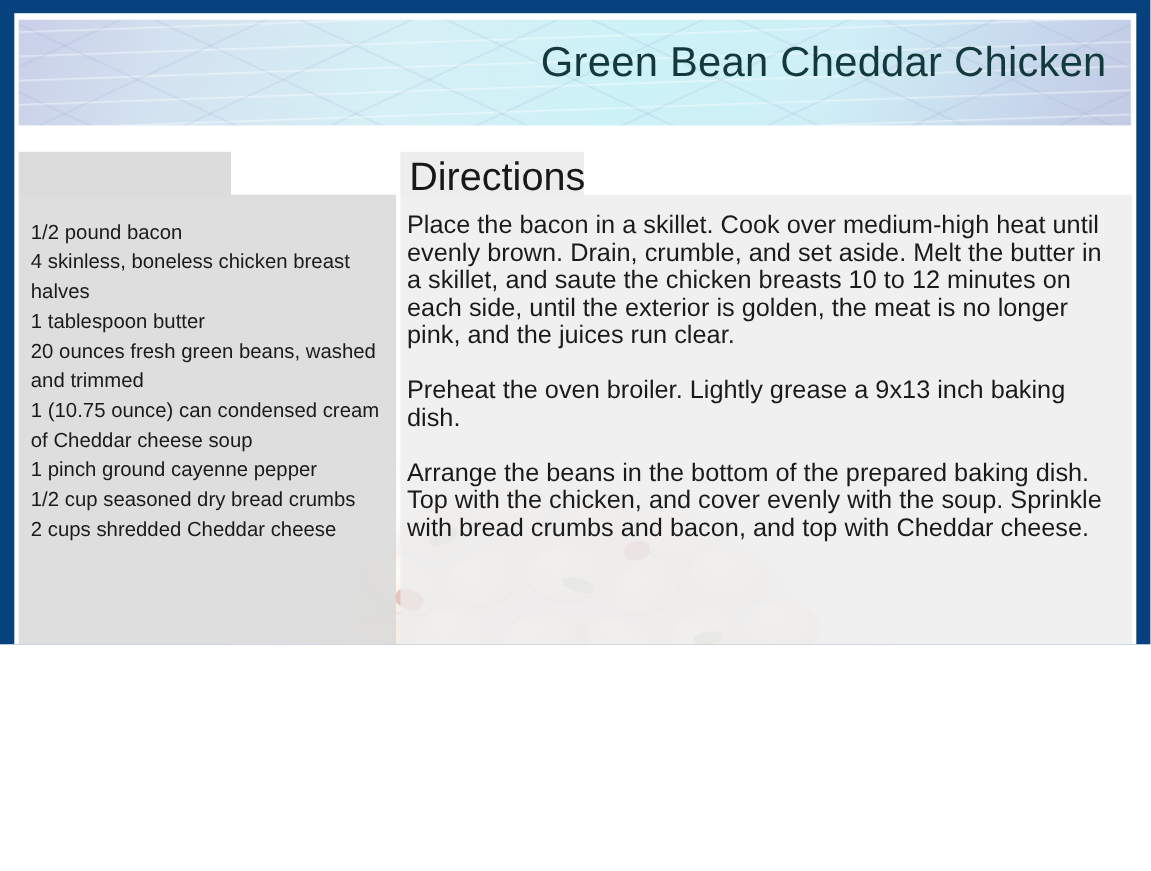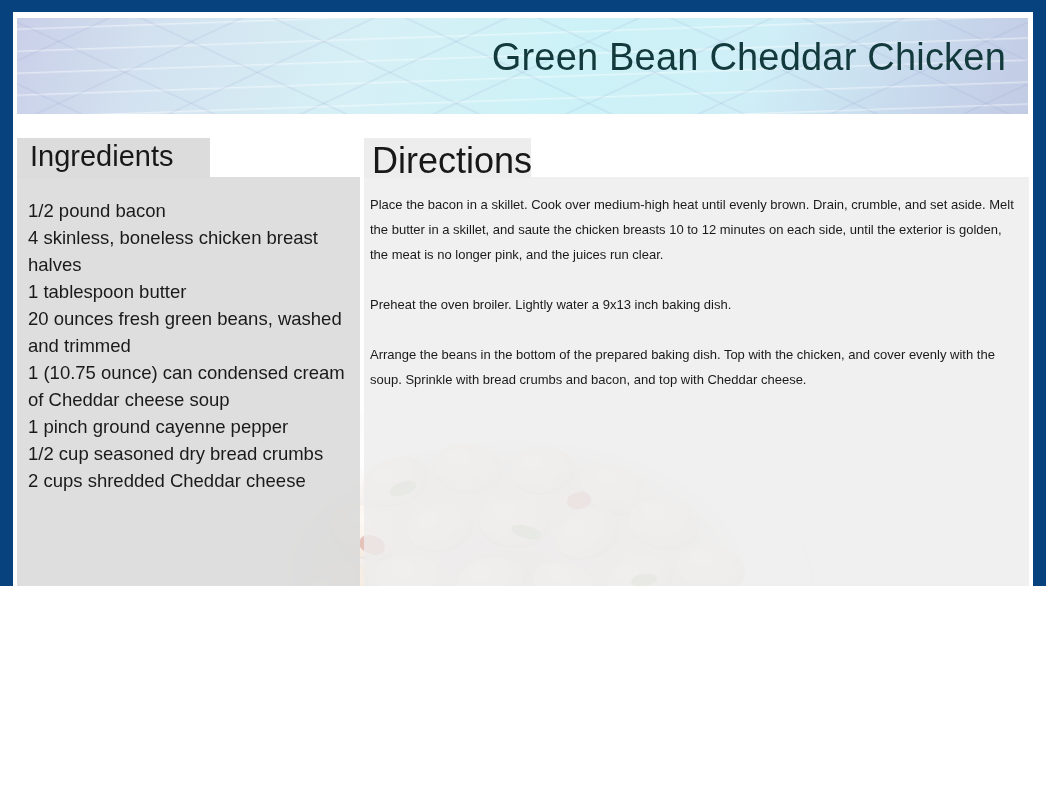--- a/index.html
+++ b/index.html
@@ -175,21 +175,21 @@
     top: 128px;
     font-size: 36px;
     color: #181818;
     font-weight: 400;
   }
   #directions-body {
     position: absolute;
     left: 357px;
     top: 180px;
     width: 650px;
-    font-size: 13px;
+    font-size: 23px;
     line-height: 25px;
     color: #1a1a1a;
   }
   .direction-step {
     margin: 0 0 25px 0;
   }
   .direction-step:last-child { margin-bottom: 0; }
 
   
   #chef-logo {
@@ -252,36 +252,35 @@
         <div class="tomato" style="left:356px;top:96px;width:24px;height:17px;transform:rotate(-12deg);"></div>
         <div class="tomato" style="left:250px;top:200px;width:28px;height:18px;transform:rotate(8deg);"></div>
         <div class="tomato" style="left:424px;top:236px;width:24px;height:17px;transform:rotate(-22deg);"></div>
         <div class="tomato" style="left:180px;top:300px;width:26px;height:17px;transform:rotate(16deg);"></div>
         <div class="tomato" style="left:300px;top:336px;width:28px;height:18px;transform:rotate(-6deg);"></div>
       </div>
     </div>
 
     <div id="ingredients-panel"></div>
     <div id="ingredients-head-bg"></div>
-    <div id="ingredients-title">Ingredients</div>
     <div id="ingredients-list">1/2 pound bacon
 4 skinless, boneless chicken breast halves
 1 tablespoon butter
 20 ounces fresh green beans, washed and trimmed
 1 (10.75 ounce) can  condensed cream of Cheddar cheese soup
 1 pinch ground cayenne pepper
 1/2 cup seasoned dry bread crumbs
 2 cups shredded Cheddar cheese</div>
 
     <div id="directions-panel"></div>
     <div id="directions-head-bg"></div>
     <div id="directions-title">Directions</div>
     <div id="directions-body">
       <p class="direction-step">Place the bacon in a skillet. Cook over medium-high heat until evenly brown. Drain, crumble, and set aside. Melt the butter in a skillet, and saute the chicken breasts 10 to 12 minutes on each side, until the exterior is golden, the meat is no longer pink, and the juices run clear.</p>
-      <p class="direction-step">Preheat the oven broiler. Lightly water a 9x13 inch baking dish.</p>
+      <p class="direction-step">Preheat the oven broiler. Lightly grease a 9x13 inch baking dish.</p>
       <p class="direction-step">Arrange the beans in the bottom of the prepared baking dish. Top with the chicken, and cover evenly with the soup. Sprinkle with bread crumbs and bacon, and top with Cheddar cheese.</p>
     </div>
 
     <div id="chef-logo">
       <svg viewBox="0 0 135 130" width="135" height="130">
 
         <circle cx="60" cy="72" r="45" fill="none" stroke="#8d6b5e" stroke-width="9" opacity="0.85"></circle>
 
         <path d="M31 52 C22 50 20 38 28 33 C28 24 38 19 46 24 C51 16 64 16 69 24 C78 19 88 25 87 34 C95 38 93 51 84 53 Z" fill="#fbfaf6" stroke="#9a8a7c" stroke-width="2"></path>
         <path d="M31 52 L84 53 L83 63 L32 62 Z" fill="#fbfaf6" stroke="#9a8a7c" stroke-width="2"></path>

